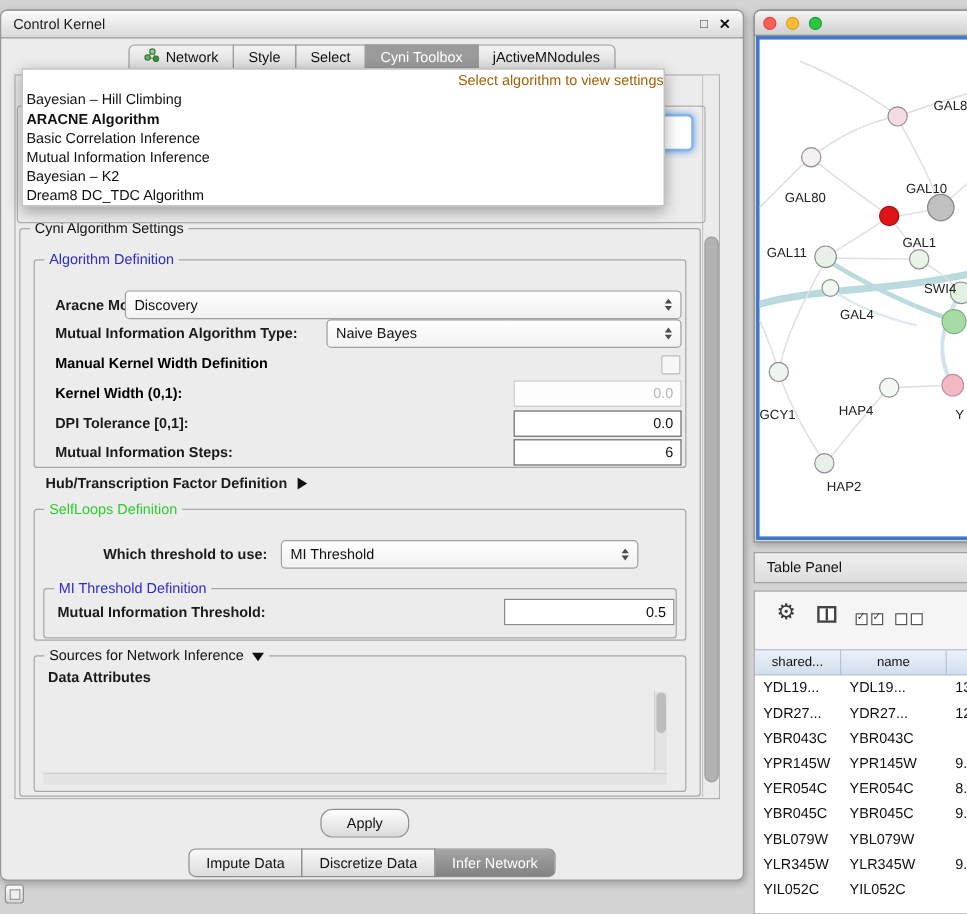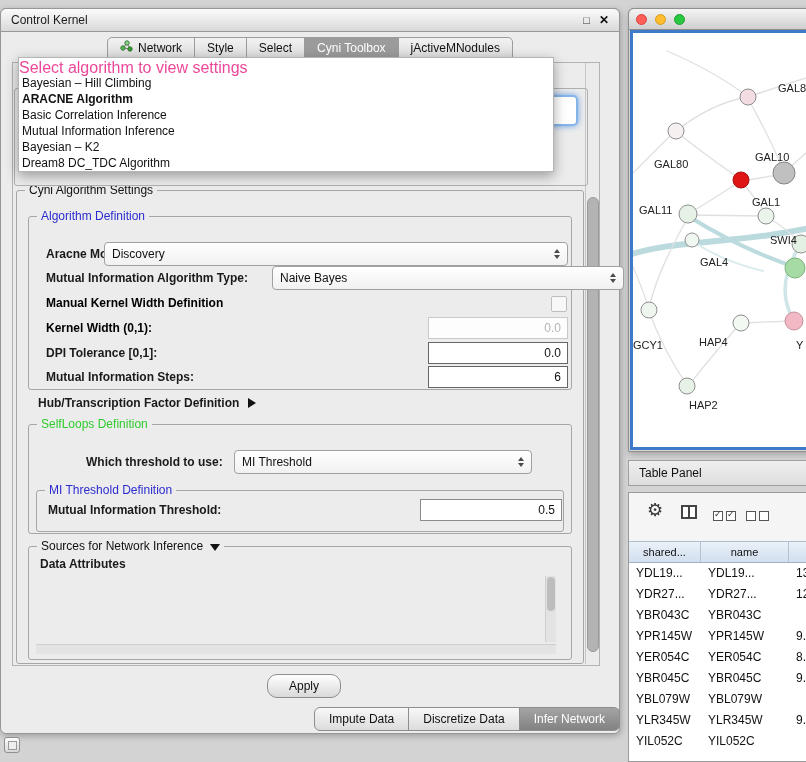--- a/index.html
+++ b/index.html
@@ -64,34 +64,34 @@
            box-sizing:border-box;overflow:hidden;z-index:5}
   .srclist .item{height:17px;line-height:17px;width:507px;background:#3c68c6;color:#fff;padding-left:5px;
                  font-size:12px;box-sizing:border-box;white-space:nowrap}
   .srclist .sb{position:absolute;right:0;top:0;width:11px;height:66px;background:#e3e3e3;border-left:1px solid #cfcfcf;box-sizing:border-box}
   .srclist .sb .th{position:absolute;left:1px;top:1px;width:8px;height:34px;background:#bdbdbd;border-radius:4px}
   .srclist .hb{position:absolute;left:0;bottom:0;width:100%;height:10px;background:#e3e3e3;border-top:1px solid #cfcfcf;box-sizing:border-box}
 
   .apply-btn{position:absolute;left:267px;top:674px;width:72px;height:22px;background:linear-gradient(#ffffff,#d9d9d9);
              border:1px solid #8e8e8e;border-radius:10px;font-size:12px;display:flex;align-items:center;justify-content:center;z-index:5}
 
-  .bottom-tabs{position:absolute;left:0;top:707px;width:620px;display:flex;justify-content:flex-end;z-index:5}
+  .bottom-tabs{position:absolute;left:0;top:707px;width:620px;display:flex;justify-content:center;z-index:5}
   .bseg{padding:0 14px;height:22px;line-height:22px;background:linear-gradient(#f8f8f8,#dcdcdc);
         border:1px solid #8e8e8e;margin-left:-1px;font-size:12px}
   .bseg:first-child{border-radius:6px 0 0 6px;margin-left:0}
   .bseg:last-child{border-radius:0 6px 6px 0}
   .bseg.active{background:linear-gradient(#a4a4a4,#828282);color:#fff}
 
   
   .combo-focus{position:absolute;left:28px;top:95px;width:550px;height:31px;background:#fff;border:2px solid #85b5e8;
                border-radius:5px;box-shadow:0 0 6px rgba(90,150,230,.9);box-sizing:border-box;z-index:30}
   .frag{position:absolute;left:14px;top:88px;width:572px;height:96px;border:1px solid #b0b0b0;border-radius:3px;z-index:6}
   .popup{position:absolute;left:18px;top:57px;width:536px;height:115px;background:#fff;border:1px solid #b5b5b5;
          box-shadow:0 4px 12px rgba(0,0,0,.35);box-sizing:border-box;z-index:40;padding-top:2px}
-  .popup .ph{color:#ec4899;text-align:left;height:15px;line-height:15px;font-size:16px}
+  .popup .ph{color:#a16207;text-align:right;height:15px;line-height:15px;font-size:12px}
   .popup .pitem{height:16px;line-height:16px;padding-left:3px;font-size:12px;white-space:nowrap}
   .popup .pitem.sel{font-weight:bold}
 
   
   .net-window{position:absolute;left:628px;top:8px;width:200px;height:444px;background:#d6d6d6;
               border:1px solid #8f8f8f;border-radius:6px 6px 0 0;box-sizing:border-box;box-shadow:1px 2px 6px rgba(0,0,0,.25)}
   .net-titlebar{position:absolute;left:628px;top:8px;width:200px;height:22px;background:linear-gradient(#f4f4f4,#cfcfcf);
                 border:1px solid #8f8f8f;border-radius:6px 6px 0 0;box-sizing:border-box;display:flex;align-items:center;padding:0 7px;gap:8px;z-index:2}
   .light{width:11px;height:11px;border-radius:50%;box-sizing:border-box}
   .light.red{background:#ff5f57;border:1px solid #d9443d}
@@ -186,21 +186,21 @@
   <div class="lbl" style="left:46px;top:247px">Aracne Mode:</div>
   <div class="combo" style="left:104px;top:242px;width:464px">
     <span>Discovery</span>
     <span class="arrows">
         <span class="tri-up"></span>
         <span class="tri-dn"></span>
       </span>
   </div>
 
   <div class="lbl" style="left:46px;top:271px">Mutual Information Algorithm Type:</div>
-  <div class="combo" style="left:272px;top:266px;width:352px">
+  <div class="combo" style="left:272px;top:266px;width:296px">
     <span>Naive Bayes</span>
     <span class="arrows">
         <span class="tri-up"></span>
         <span class="tri-dn"></span>
       </span>
   </div>
 
   <div class="lbl dim" style="left:46px;top:296px">Manual Kernel Width Definition</div>
   <div class="checkbox" style="left:551px;top:296px"></div>
 

